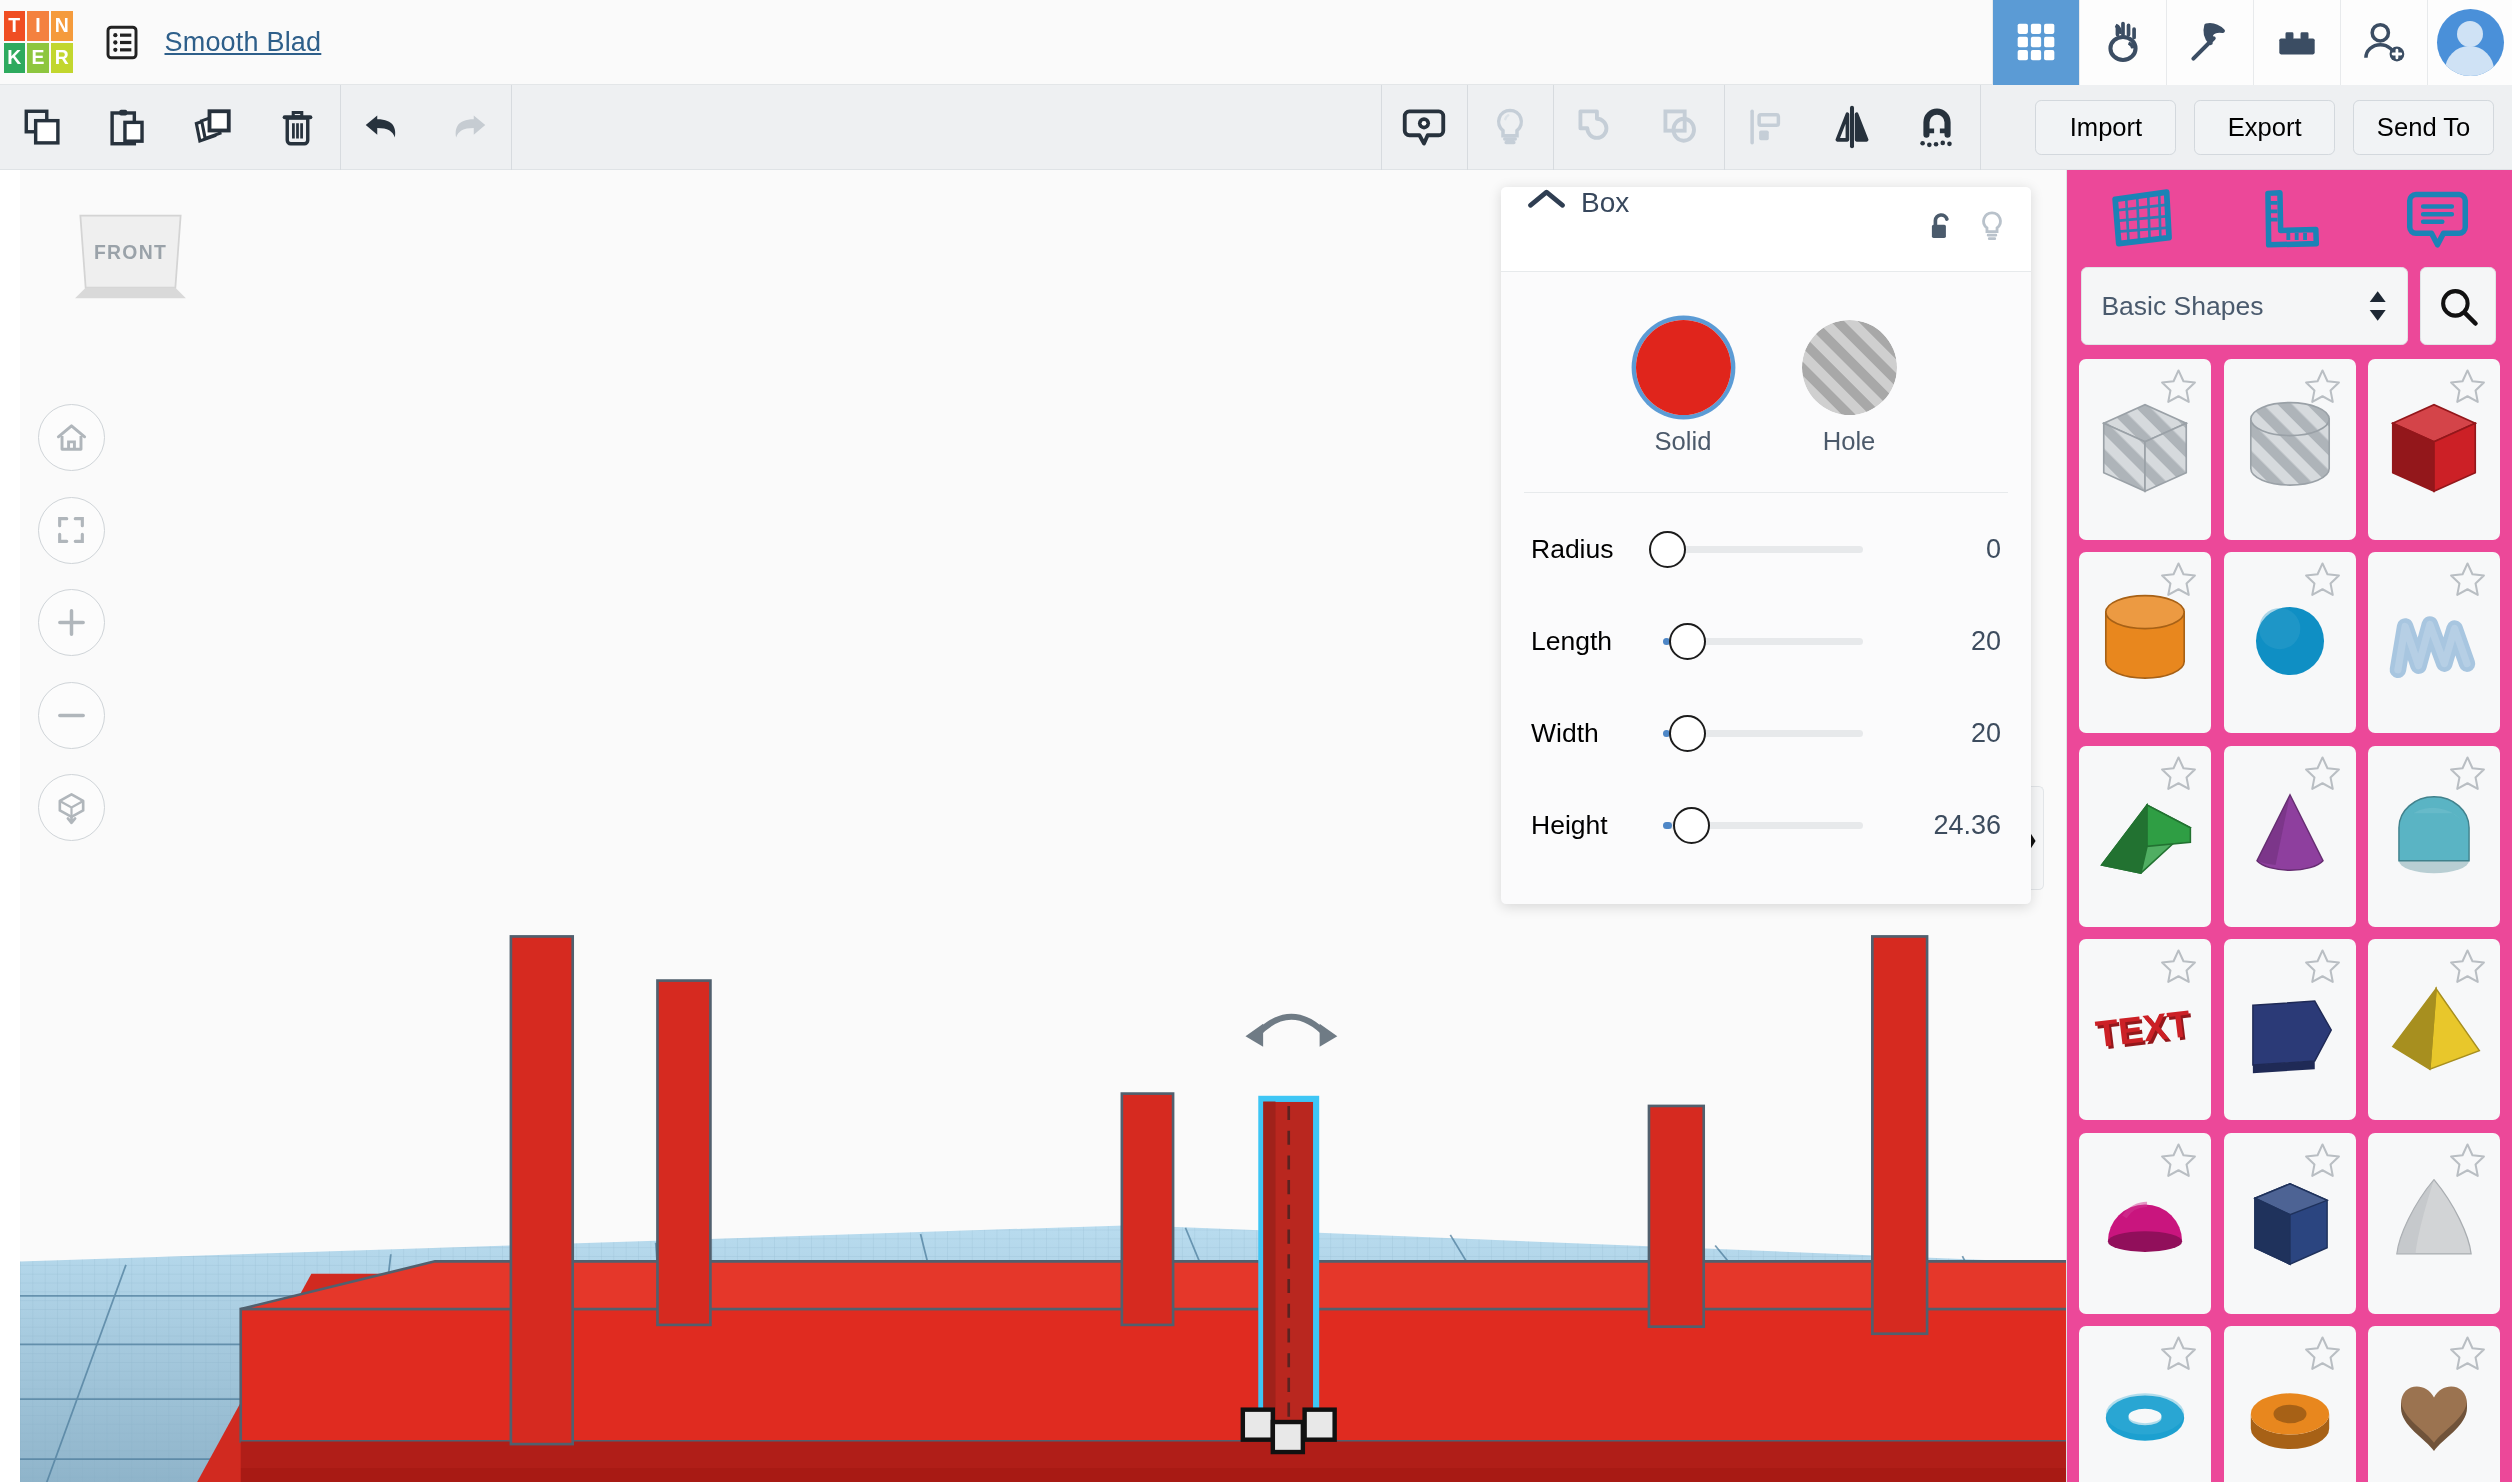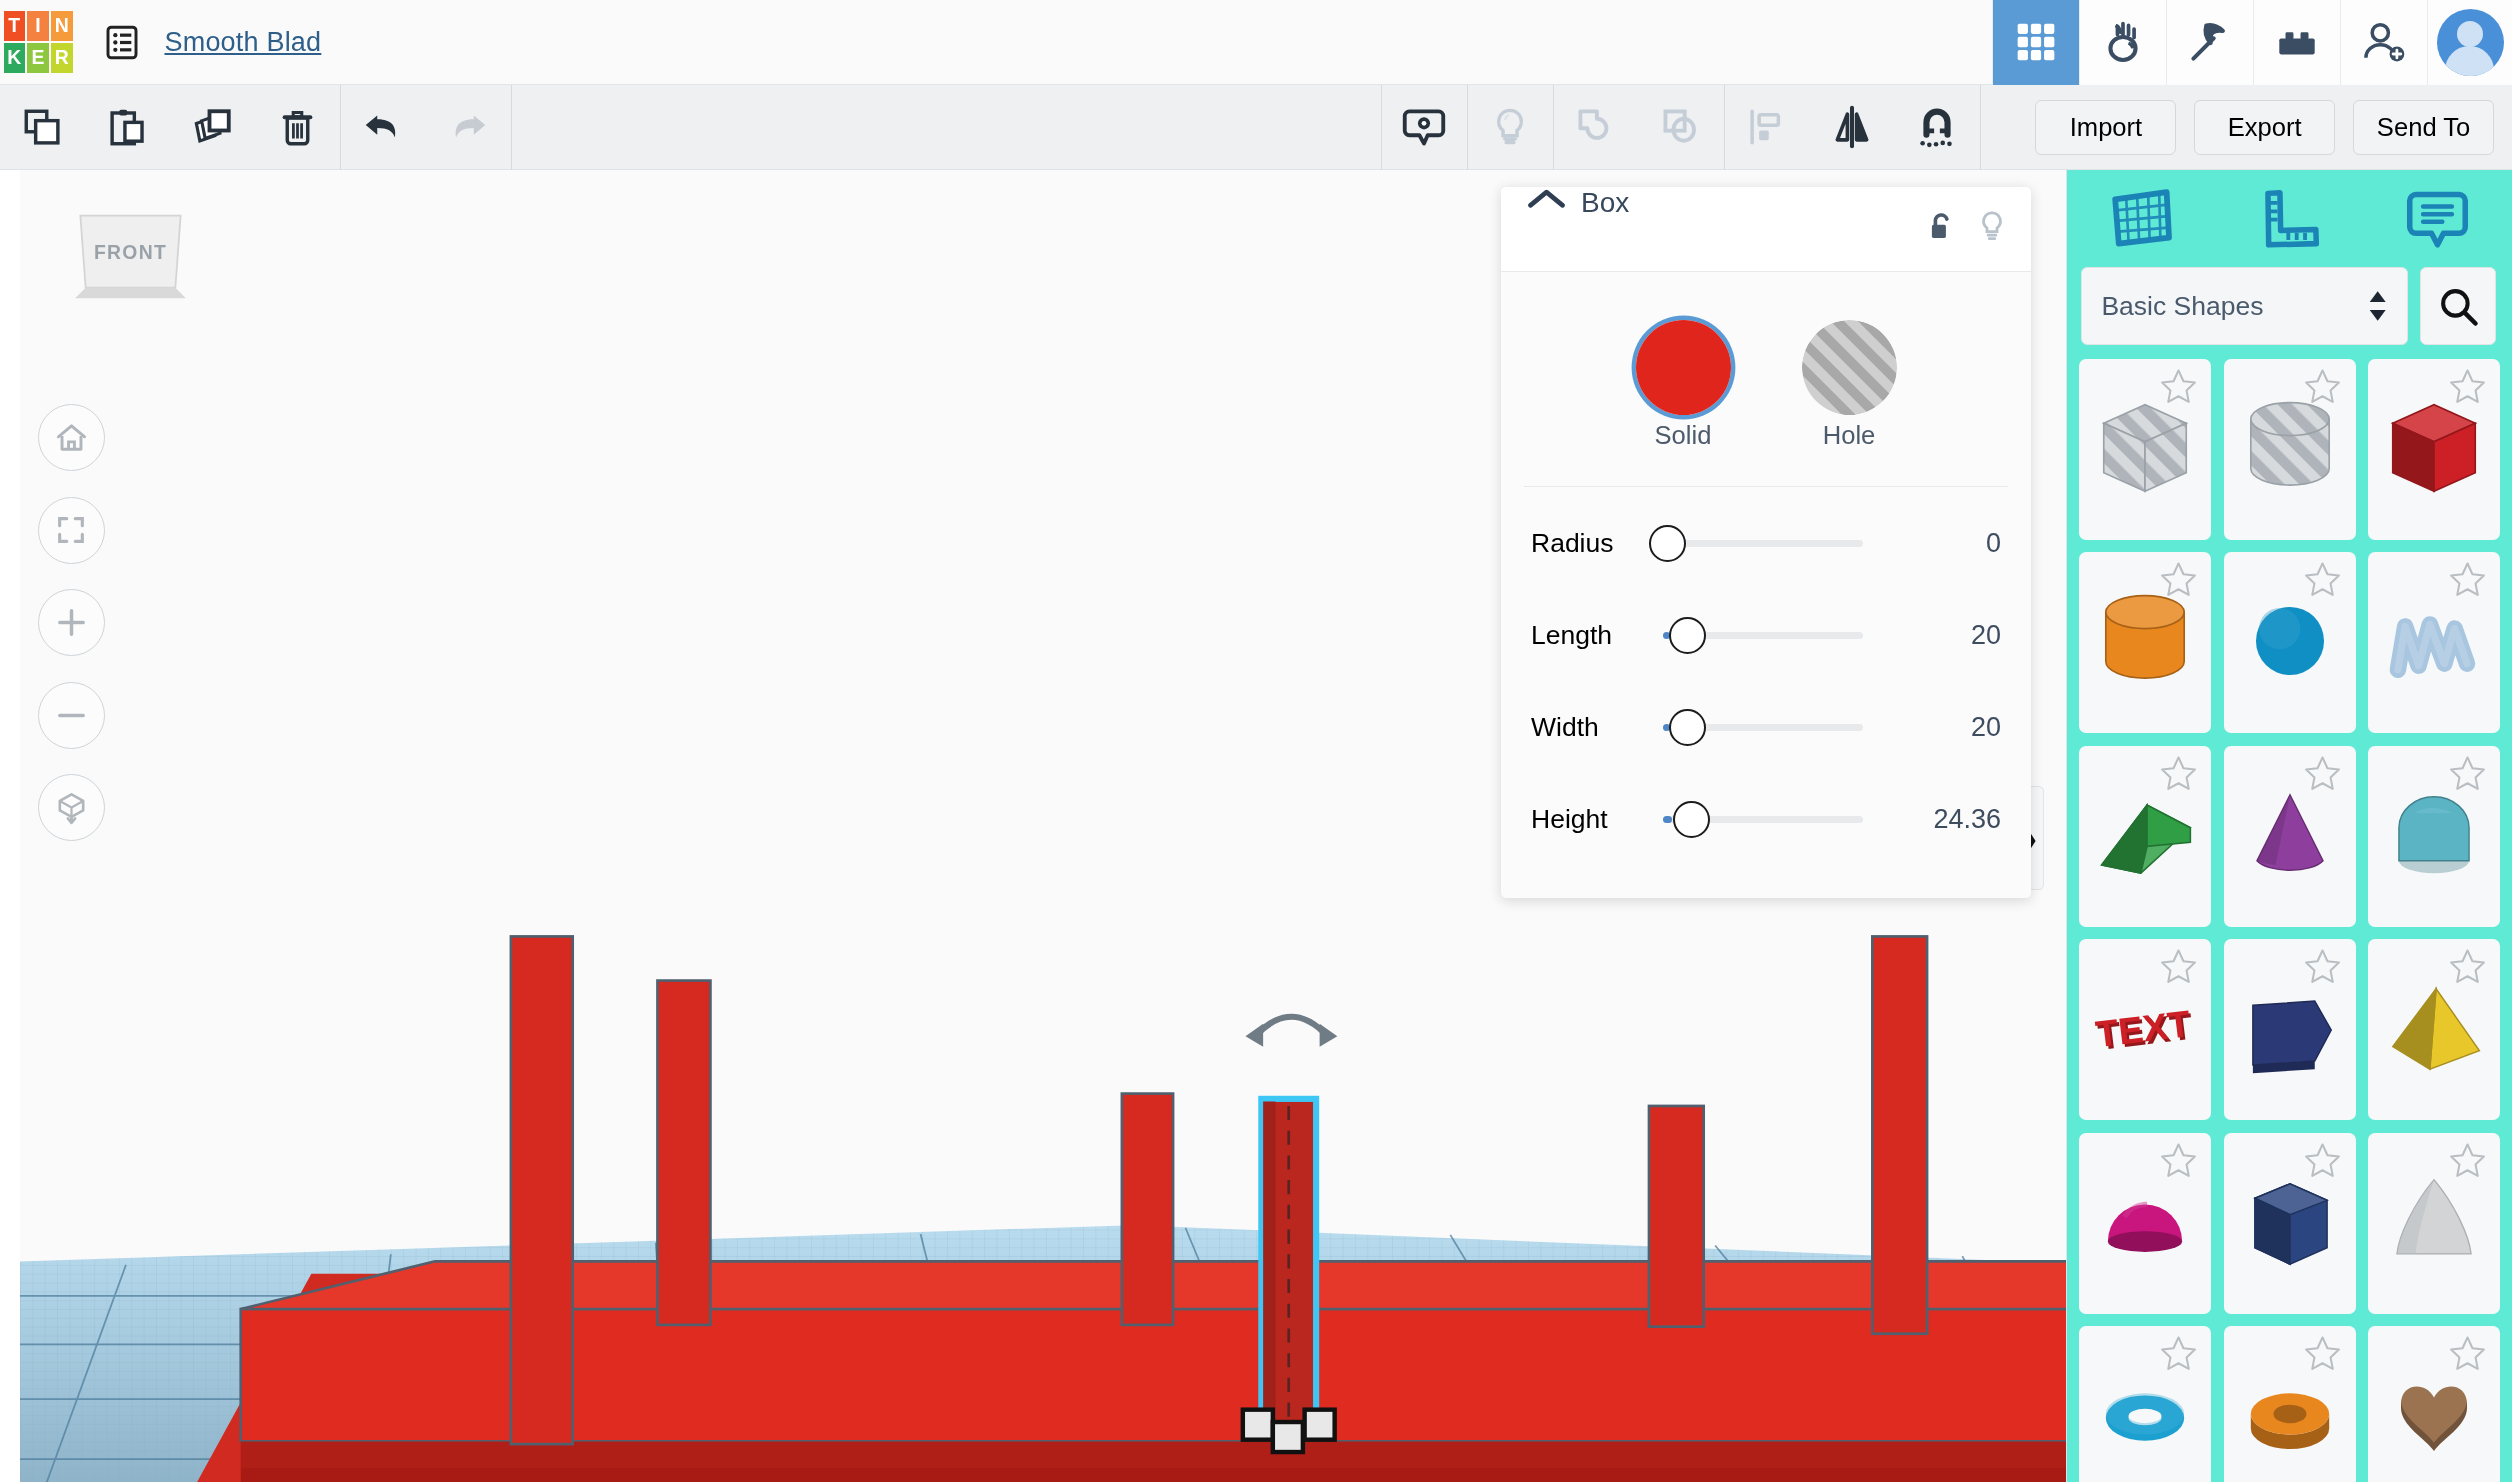--- a/index.html
+++ b/index.html
@@ -123,40 +123,40 @@
   .solid-hole {
     display: flex; justify-content: center; gap: 71px; padding: 17.7px 0 8.8px 0;
   }
   .sh-item { display: flex; flex-direction: column; align-items: center; cursor: pointer; }
   .sh-circle {
     width: 95px; height: 95px; border-radius: 50%;
     display:flex;align-items:center;justify-content:center;
   }
   .sh-circle.sel { box-shadow: 0 0 0 4.4px #5b9bd5; }
   .sh-inner { width: 95px; height: 95px; border-radius: 50%; }
-  .sh-label { margin-top: 6px; font-size: 25.6px; color: #4c5a6b; }
+  .sh-label { margin-top: 12px; font-size: 25.6px; color: #4c5a6b; }
   .pp-divider { height: 0.9px; background: #e7eaec; margin: 28px 23px 10.6px 23px; }
 
   .slider-row {
     display: flex; align-items: center; height: 92px; padding: 0 30px;
   }
   .sl-label { width: 132px; font-size: 26.5px; color: #000000; }
   .sl-track-wrap { position: relative; flex: 1; height: 92px; display:flex; align-items:center; }
   .sl-track { position:absolute; left:0; right: 23px; height: 7px; background: #e7e9eb; border-radius: 3.5px; }
   .sl-fill { position:absolute; left:0; height: 7px; background: #4e87c7; border-radius: 3.5px; }
   .sl-knob {
     position: absolute; width: 37px; height: 37px; border-radius: 50%;
     background: #fff; border: 2.6px solid #1c1c1c; cursor: pointer;
   }
   .sl-value { width: 115px; text-align: right; font-size: 27px; color: #3d4c5e; }
 
   
   .sidebar {
     position: absolute; top: 170px; left: 2066px; width: 446px; height: 1313px;
-    background: #5eead4; border-left: 0.9px solid #dfe3e6;
+    background: #ec4899; border-left: 0.9px solid #dfe3e6;
     display: flex; flex-direction: column; overflow: hidden;
   }
   .sb-tabs { display: flex; height: 97px; align-items: center; }
   .sb-tab {
     flex: 1; height: 97px; display: flex; align-items: center; justify-content: center;
     cursor: pointer;
   }
   .sb-controls { display: flex; align-items: center; padding: 0 16px 14px 14px; gap: 12.4px; }
   .sb-select {
     flex: 1; height: 78px; background: #f5f6f7; border: 0.9px solid #e1e4e7; border-radius: 6.2px;

